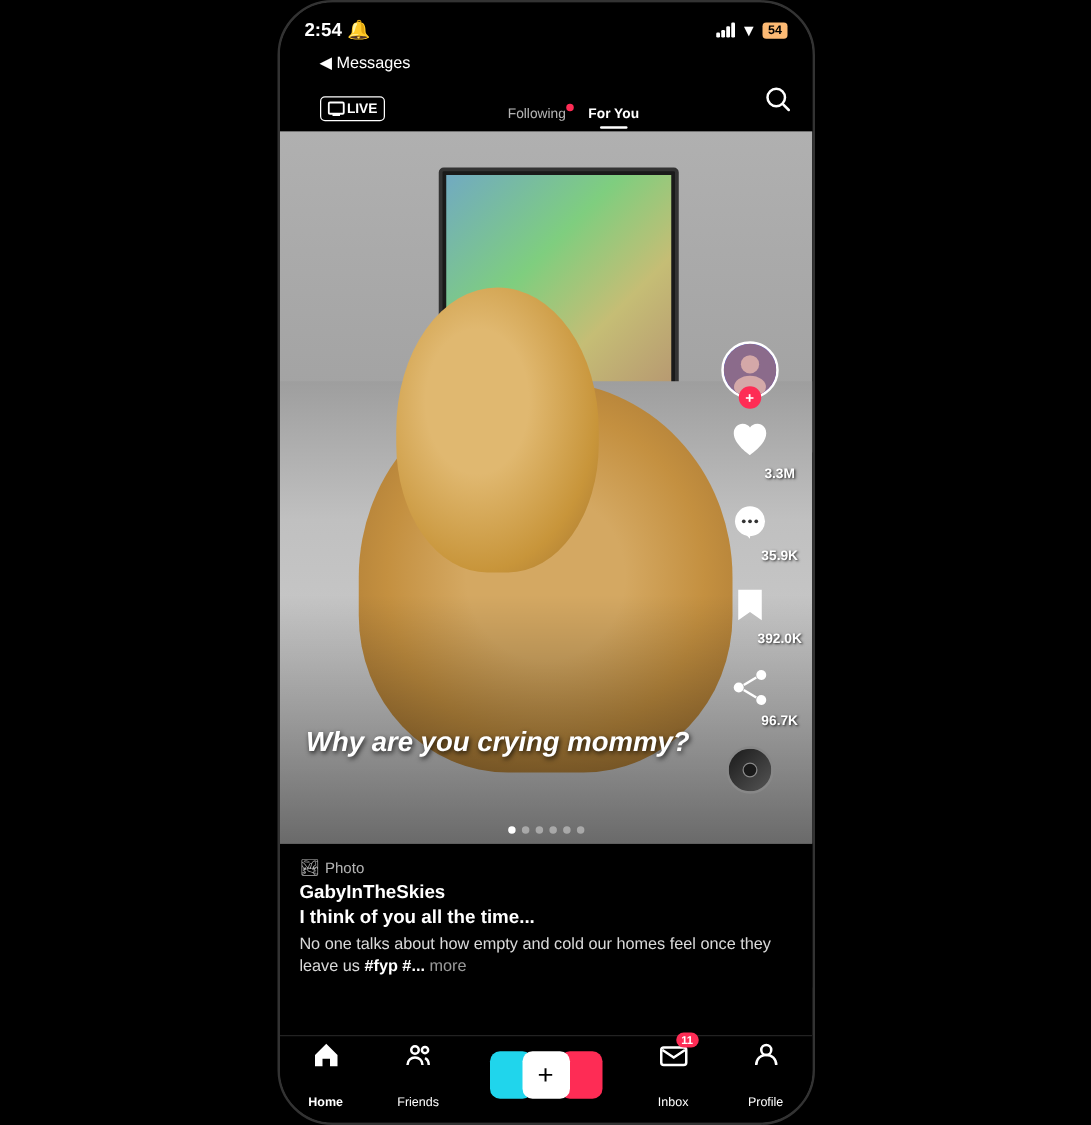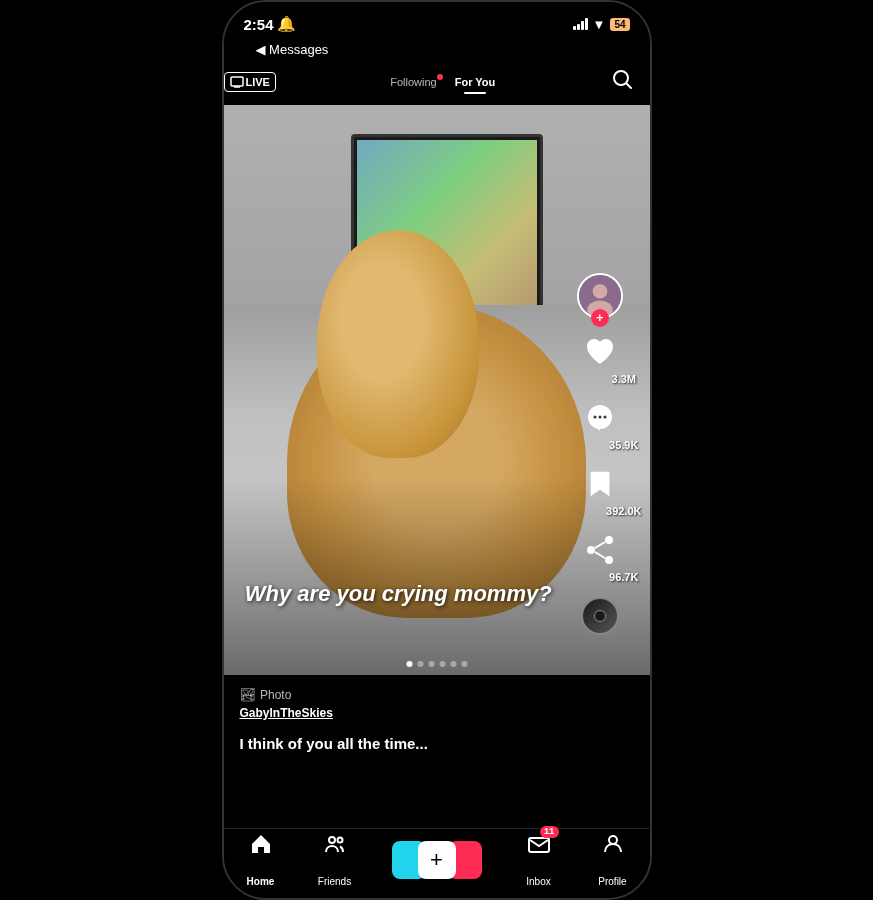--- a/index.html
+++ b/index.html
@@ -71,23 +71,23 @@
       align-items: center;
       gap: 4px;
     }
     .messages-back span {
       color: #fff;
       font-size: 13px;
     }
     .top-nav {
       background: #000;
       display: flex;
-      align-items: center;
+      align-items: flex-end;
       justify-content: space-between;
-      padding: 6px 16px 8px 0;
+      padding: 6px 16px 8px 32px;
       position: relative;
     }
     .live-btn {
       background: transparent;
       border: 1.5px solid #fff;
       border-radius: 4px;
       color: #fff;
       font-size: 11px;
       font-weight: bold;
       padding: 2px 5px;
@@ -319,24 +319,23 @@
       gap: 4px;
       color: rgba(255,255,255,0.7);
       font-size: 12px;
       margin-bottom: 4px;
     }
     .photo-icon {
       font-size: 13px;
     }
     .username {
       color: #fff;
-      font-size: 12px;
+      font-size: 15px;
       font-weight: 600;
-      margin-bottom: 15px;
-      text-decoration: underline;
+      margin-bottom: 3px;
     }
     .video-title {
       color: #fff;
       font-size: 15px;
       font-weight: 700;
       margin-bottom: 4px;
     }
     .video-desc {
       color: rgba(255,255,255,0.85);
       font-size: 13px;
@@ -429,21 +428,20 @@
       top: -6px;
       right: -8px;
       background: #fe2c55;
       color: #fff;
       font-size: 9px;
       font-weight: bold;
       border-radius: 8px;
       padding: 1px 4px;
       min-width: 16px;
       text-align: center;
-      font-family: Liberation Mono, monospace;
     }
   </style>
 </head>
 <body>
 
 <div class="phone-frame">
 
   <div class="status-bar">
     <div class="status-time">
       <span>2:54</span>
@@ -582,20 +580,25 @@
     </div>
   </div>
 
   <div class="info-section">
     <div class="photo-badge">
       <span class="photo-icon">🏞</span>
       <span>Photo</span>
     </div>
     <div class="username">GabyInTheSkies</div>
     <div class="video-title">I think of you all the time...</div>
+    <div class="video-desc">
+      <span>No one talks about how empty and cold our homes feel once they leave us</span>
+      <span class="hashtag">#fyp #...</span>
+      <span class="more-link">more</span>
+    </div>
   </div>
 
   <div class="bottom-nav">
 
     <div class="nav-item">
       <div>
         <svg width="24" height="24" viewBox="0 0 24 24" fill="white">
           <path d="M3 12L12 3l9 9v9h-6v-6H9v6H3v-9z"></path>
         </svg>
       </div>

